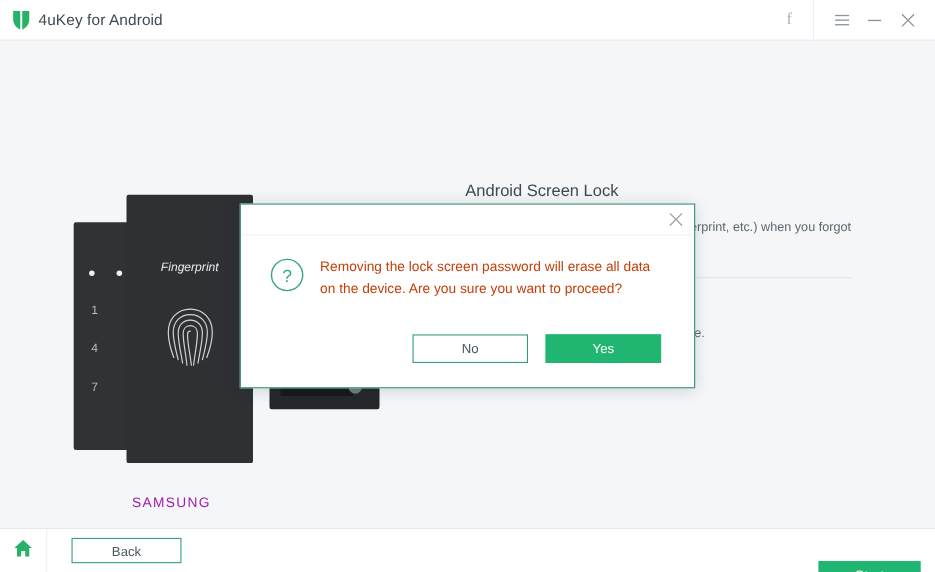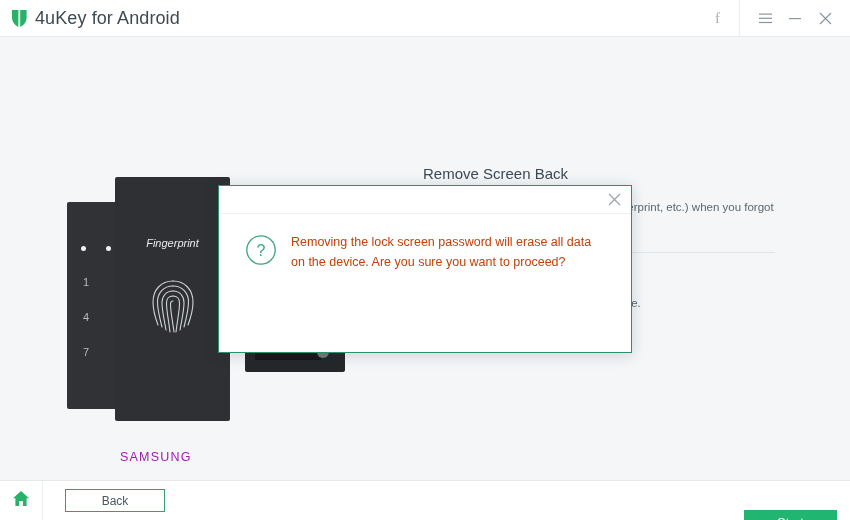--- a/index.html
+++ b/index.html
@@ -24,21 +24,21 @@
     border-bottom: 1px solid #e6e9ec;
     display: flex;
     align-items: center;
     flex: 0 0 37px;
     position: relative;
     z-index: 30;
   }
   .brand { display: flex; align-items: center; padding-left: 11px; gap: 7px; }
   .logo { width: 17px; height: 19px; display: block; }
   .brand-name {
-    font-size: 18px;
+    font-size: 14px;
     color: #3d4a52;
     letter-spacing: .1px;
   }
   .tb-right { margin-left: auto; display: flex; align-items: center; height: 100%; }
   .tb-btn {
     width: 30px; height: 37px;
     display: flex; align-items: center; justify-content: center;
     color: #9aa3aa;
   }
   .tb-fb { width: 44px; border-right: 1px solid #eceff1; }
@@ -270,21 +270,21 @@
             <path d="M24 19 C28.5 19 30.5 22.5 30.5 26 C30.5 34 28.5 42 27 55"></path>
             <path d="M24 4 C36 4 44 13 44 25 C44 33 42 40 39 48"></path>
           </svg>
         </div>
       </div>
     </div>
 
     <div class="samsung">SAMSUNG</div>
 
     <div class="panel">
-      <div class="panel-title">Remove Screen Back</div>
+      <div class="panel-title">Android Screen Lock</div>
       <div class="panel-sub">Remove the screen lock (password, pattern, PIN, fingerprint, etc.) when you forgot it.</div>
       <div class="panel-divider"></div>
       <ul class="panel-list">
         <li>Support to remove all kinds of screen lock for unlock.</li>
         <li>Removing screen lock will erase all data on your device.</li>
       </ul>
     </div>
 
     <div class="overlay">
       <div class="dialog">
@@ -300,20 +300,24 @@
         <div class="dlg-body">
           <div class="q-icon">
             <svg width="32" height="32" viewBox="0 0 32 32">
               <circle cx="16" cy="16" r="14.2" fill="none" stroke="#3aa77b" stroke-width="1.3"></circle>
               <text x="16" y="22" text-anchor="middle" font-family="Liberation Sans, sans-serif" font-size="16" fill="#3aa77b">?</text>
             </svg>
           </div>
           <div class="dlg-text">Removing the lock screen password will erase all data on the device. Are you sure you want to proceed?</div>
         </div>
 
+        <div class="dlg-actions">
+          <div class="btn btn-no">No</div>
+          <div class="btn btn-yes">Yes</div>
+        </div>
 
       </div>
     </div>
 
   </div>
 
   <div class="bottombar">
     <div class="home-btn">
       <span>
         <svg width="18" height="17" viewBox="0 0 18 17">

